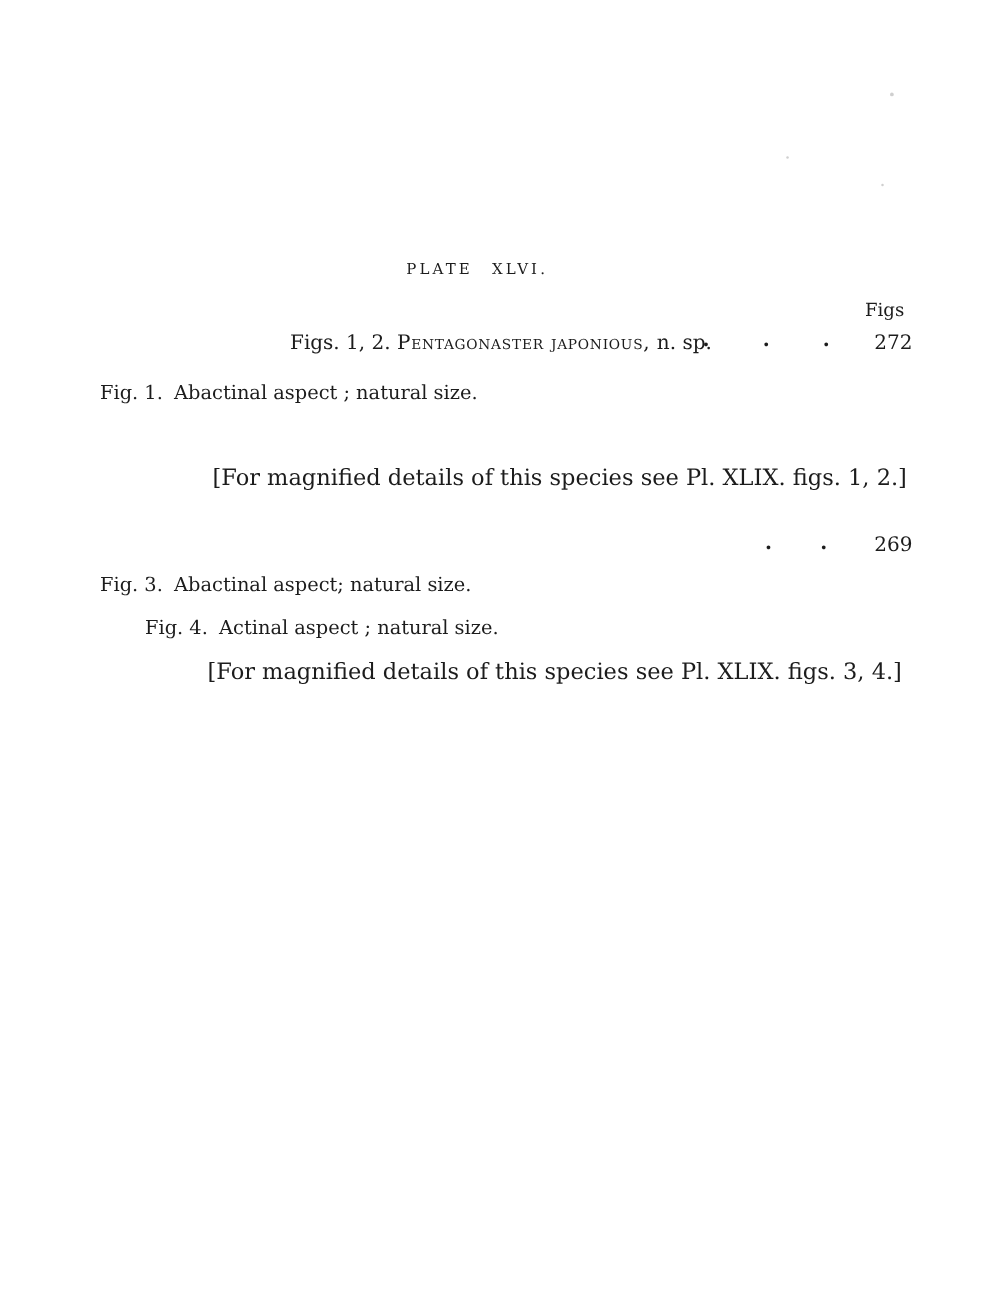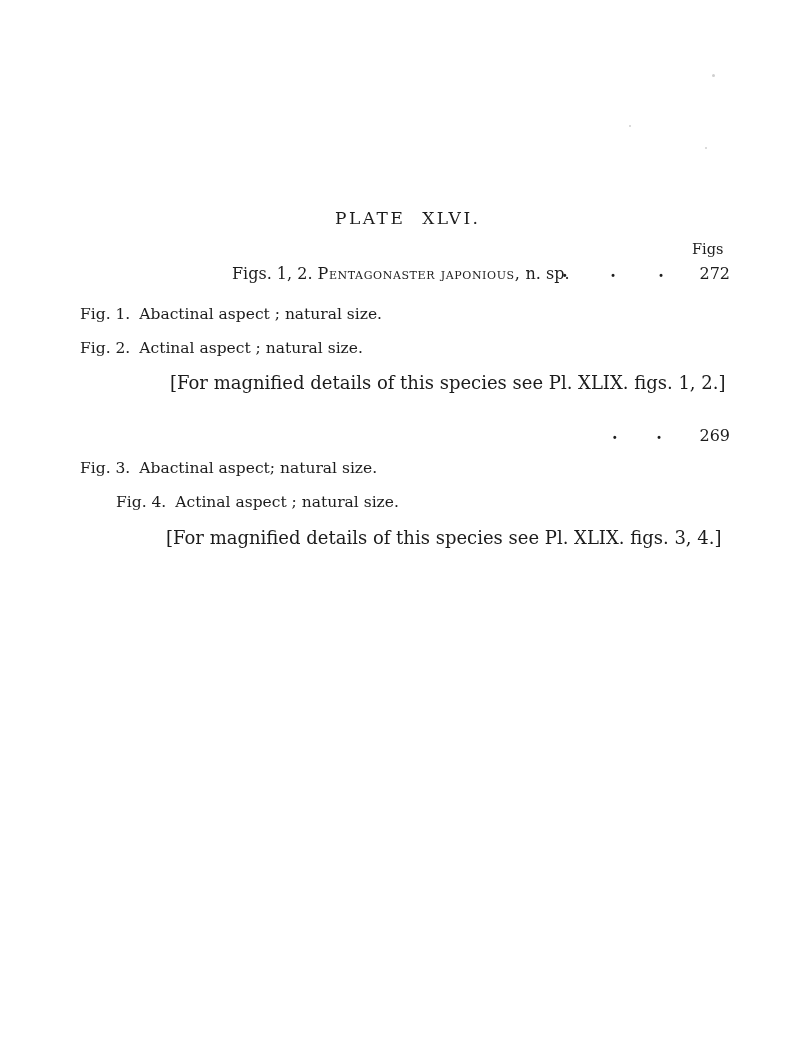--- a/index.html
+++ b/index.html
@@ -7,23 +7,23 @@
     position: relative;
     width: 800px;
     height: 1050px;
     background: #ffffff;
     font-family: "DejaVu Serif", "Liberation Serif", serif;
     color: #1c1c1c;
     overflow: hidden;
   }
   .plate-title {
     position: absolute;
-    left: 335px;
+    left: 325px;
     top: 208px;
-    font-size: 17px;
+    font-size: 12px;
     letter-spacing: 2.5px;
     word-spacing: 9px;
     white-space: pre;
   }
   .page-col-label {
     position: absolute;
     left: 692px;
     top: 241px;
     font-size: 14.5px;
   }
@@ -92,21 +92,20 @@
 
   <div class="plate-title">PLATE XLVI.</div>
 
   <div class="page-col-label">Figs</div>
 
   <div class="heading heading-1"><span class="h-prefix">Figs. 1, 2.</span> <span class="species">Pentagonaster japonious,</span> <span class="h-suffix">n. sp.</span></div>
   <div class="leader-dots dots-1">. . .</div>
   <div class="page-num page-num-1">272</div>
 
   <div class="fig-line fig-1"><span class="fig-label">Fig. 1.</span><span>Abactinal aspect ; natural size.</span></div>
-  <div class="fig-line fig-2"><span class="fig-label">Fig. 2.</span><span>Actinal aspect ; natural size.</span></div>
 
   <div class="note-line note-1">[For magnified details of this species see Pl. XLIX. figs. 1, 2.]</div>
 
   <div class="leader-dots dots-2">. .</div>
   <div class="page-num page-num-2">269</div>
 
   <div class="fig-line fig-3"><span class="fig-label">Fig. 3.</span><span>Abactinal aspect; natural size.</span></div>
   <div class="fig-line fig-4"><span class="fig-label">Fig. 4.</span><span>Actinal aspect ; natural size.</span></div>
 
   <div class="note-line note-2">[For magnified details of this species see Pl. XLIX. figs. 3, 4.]</div>

